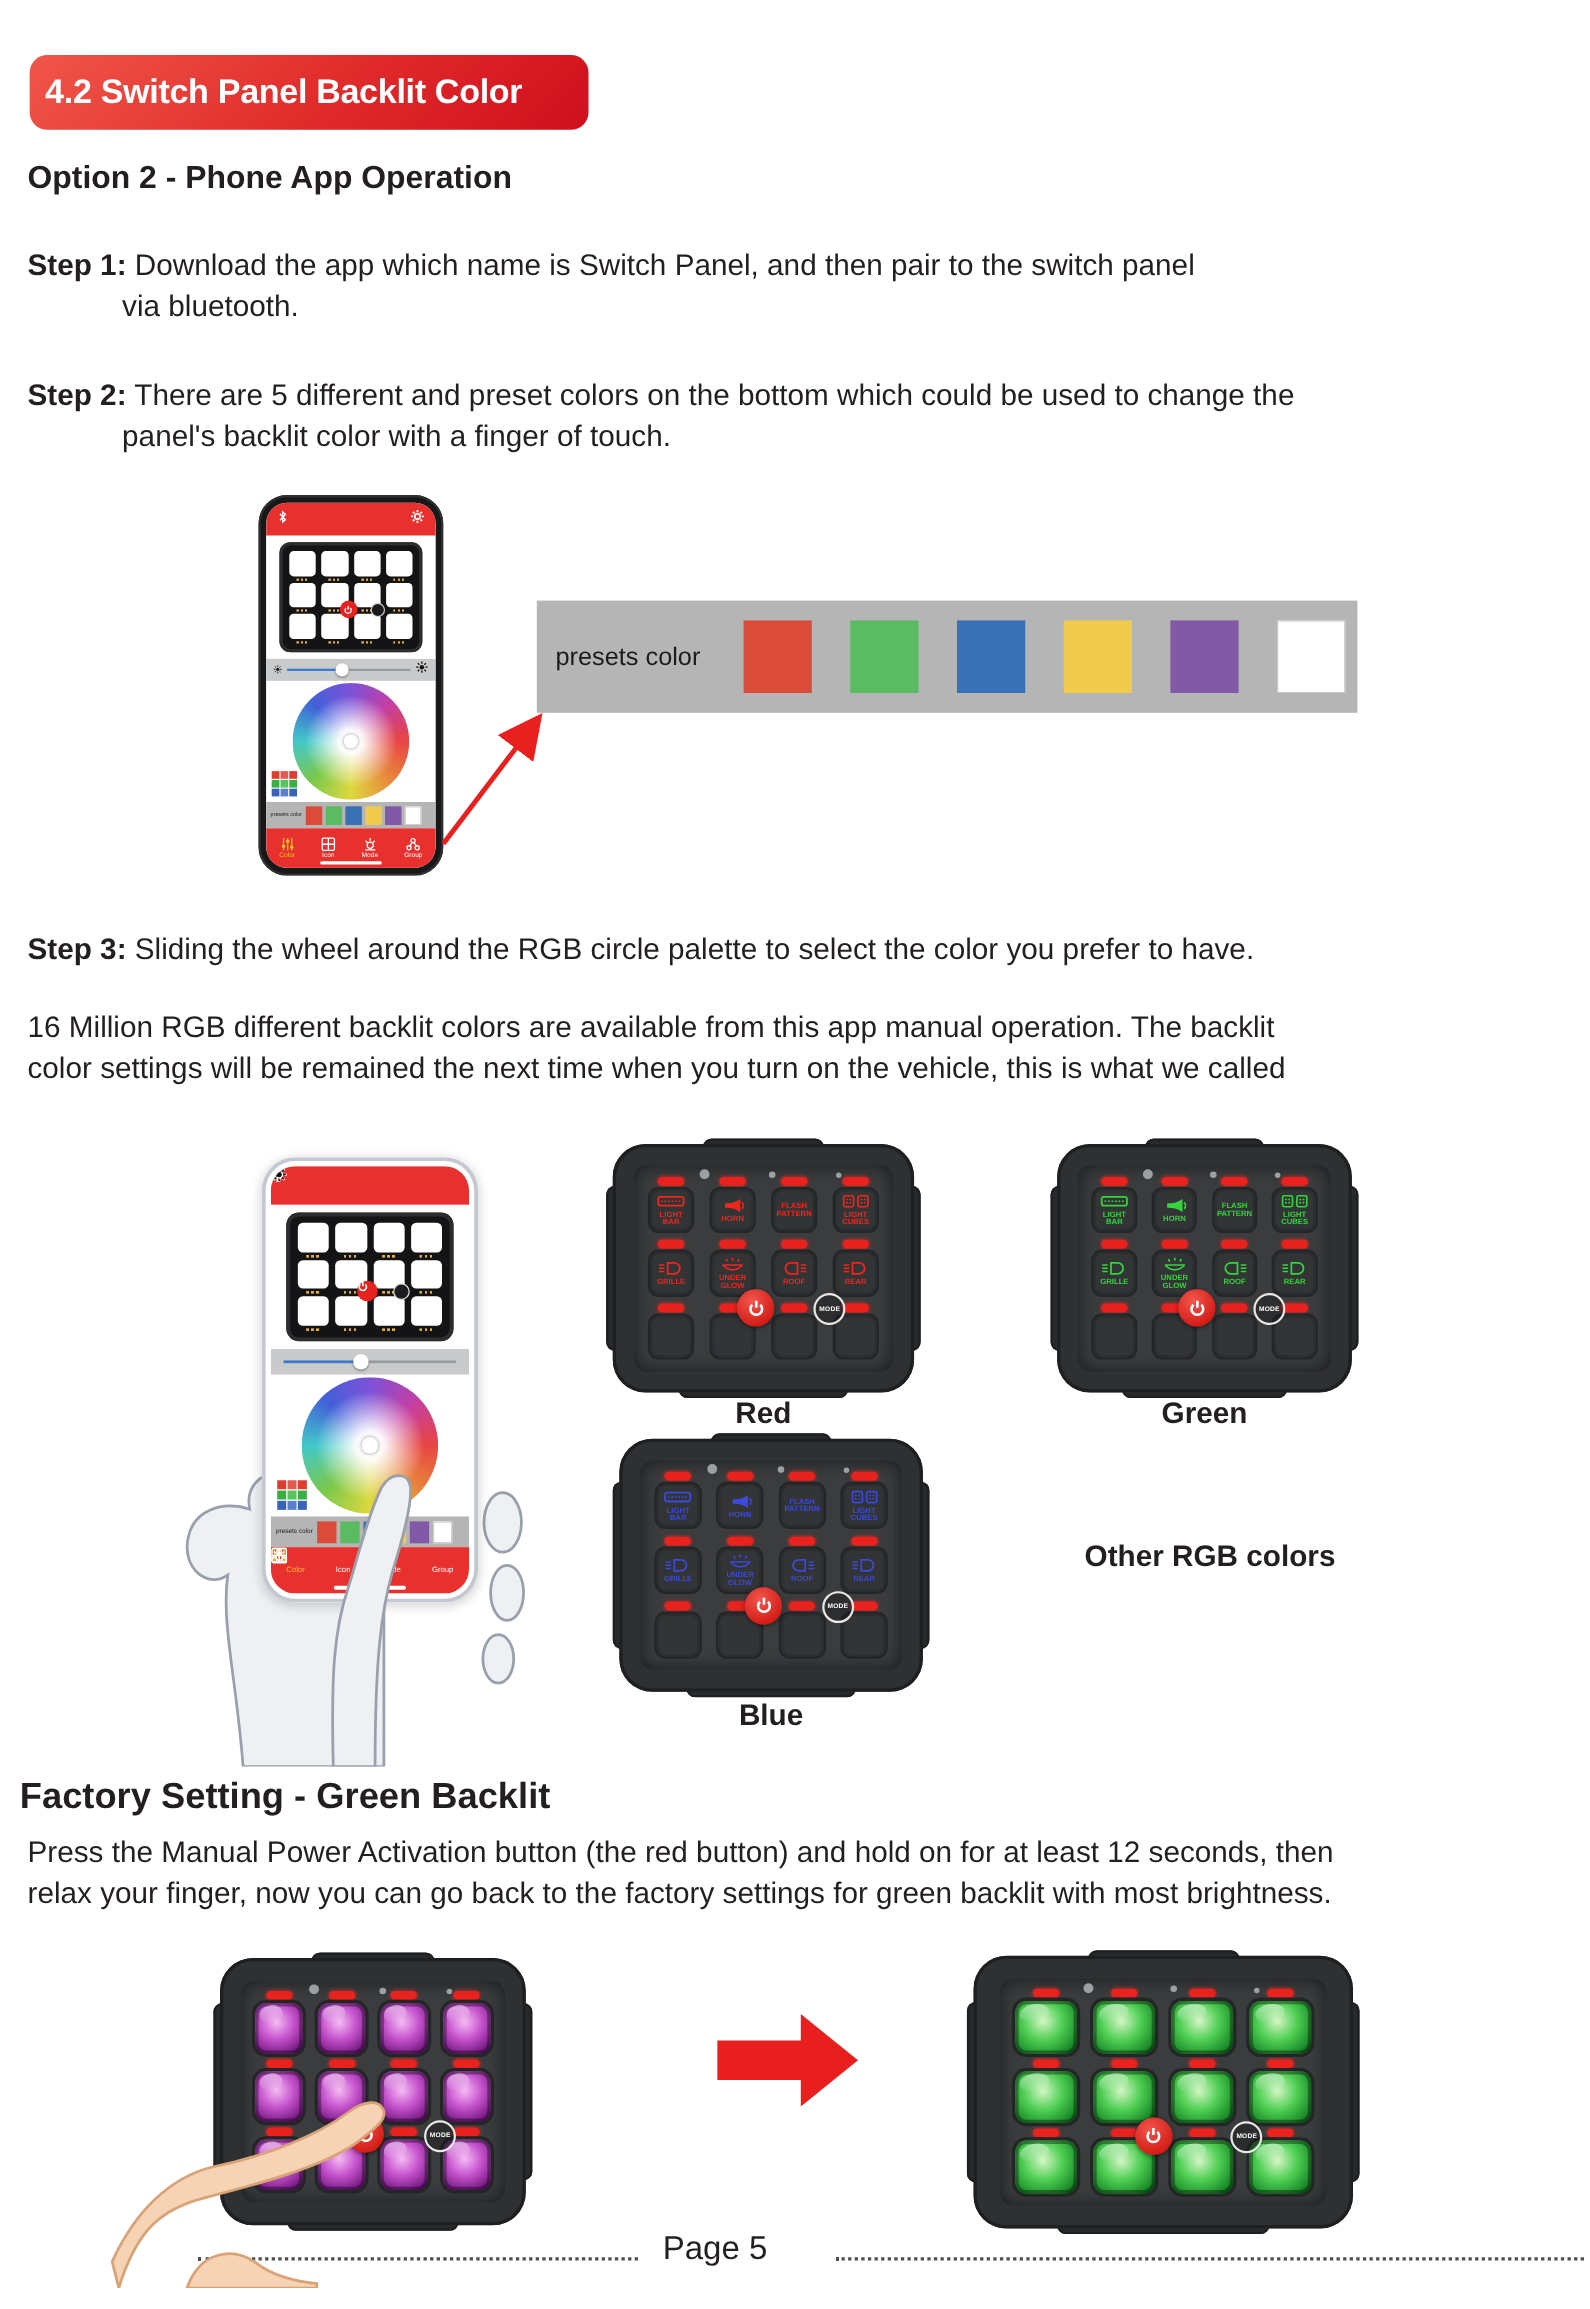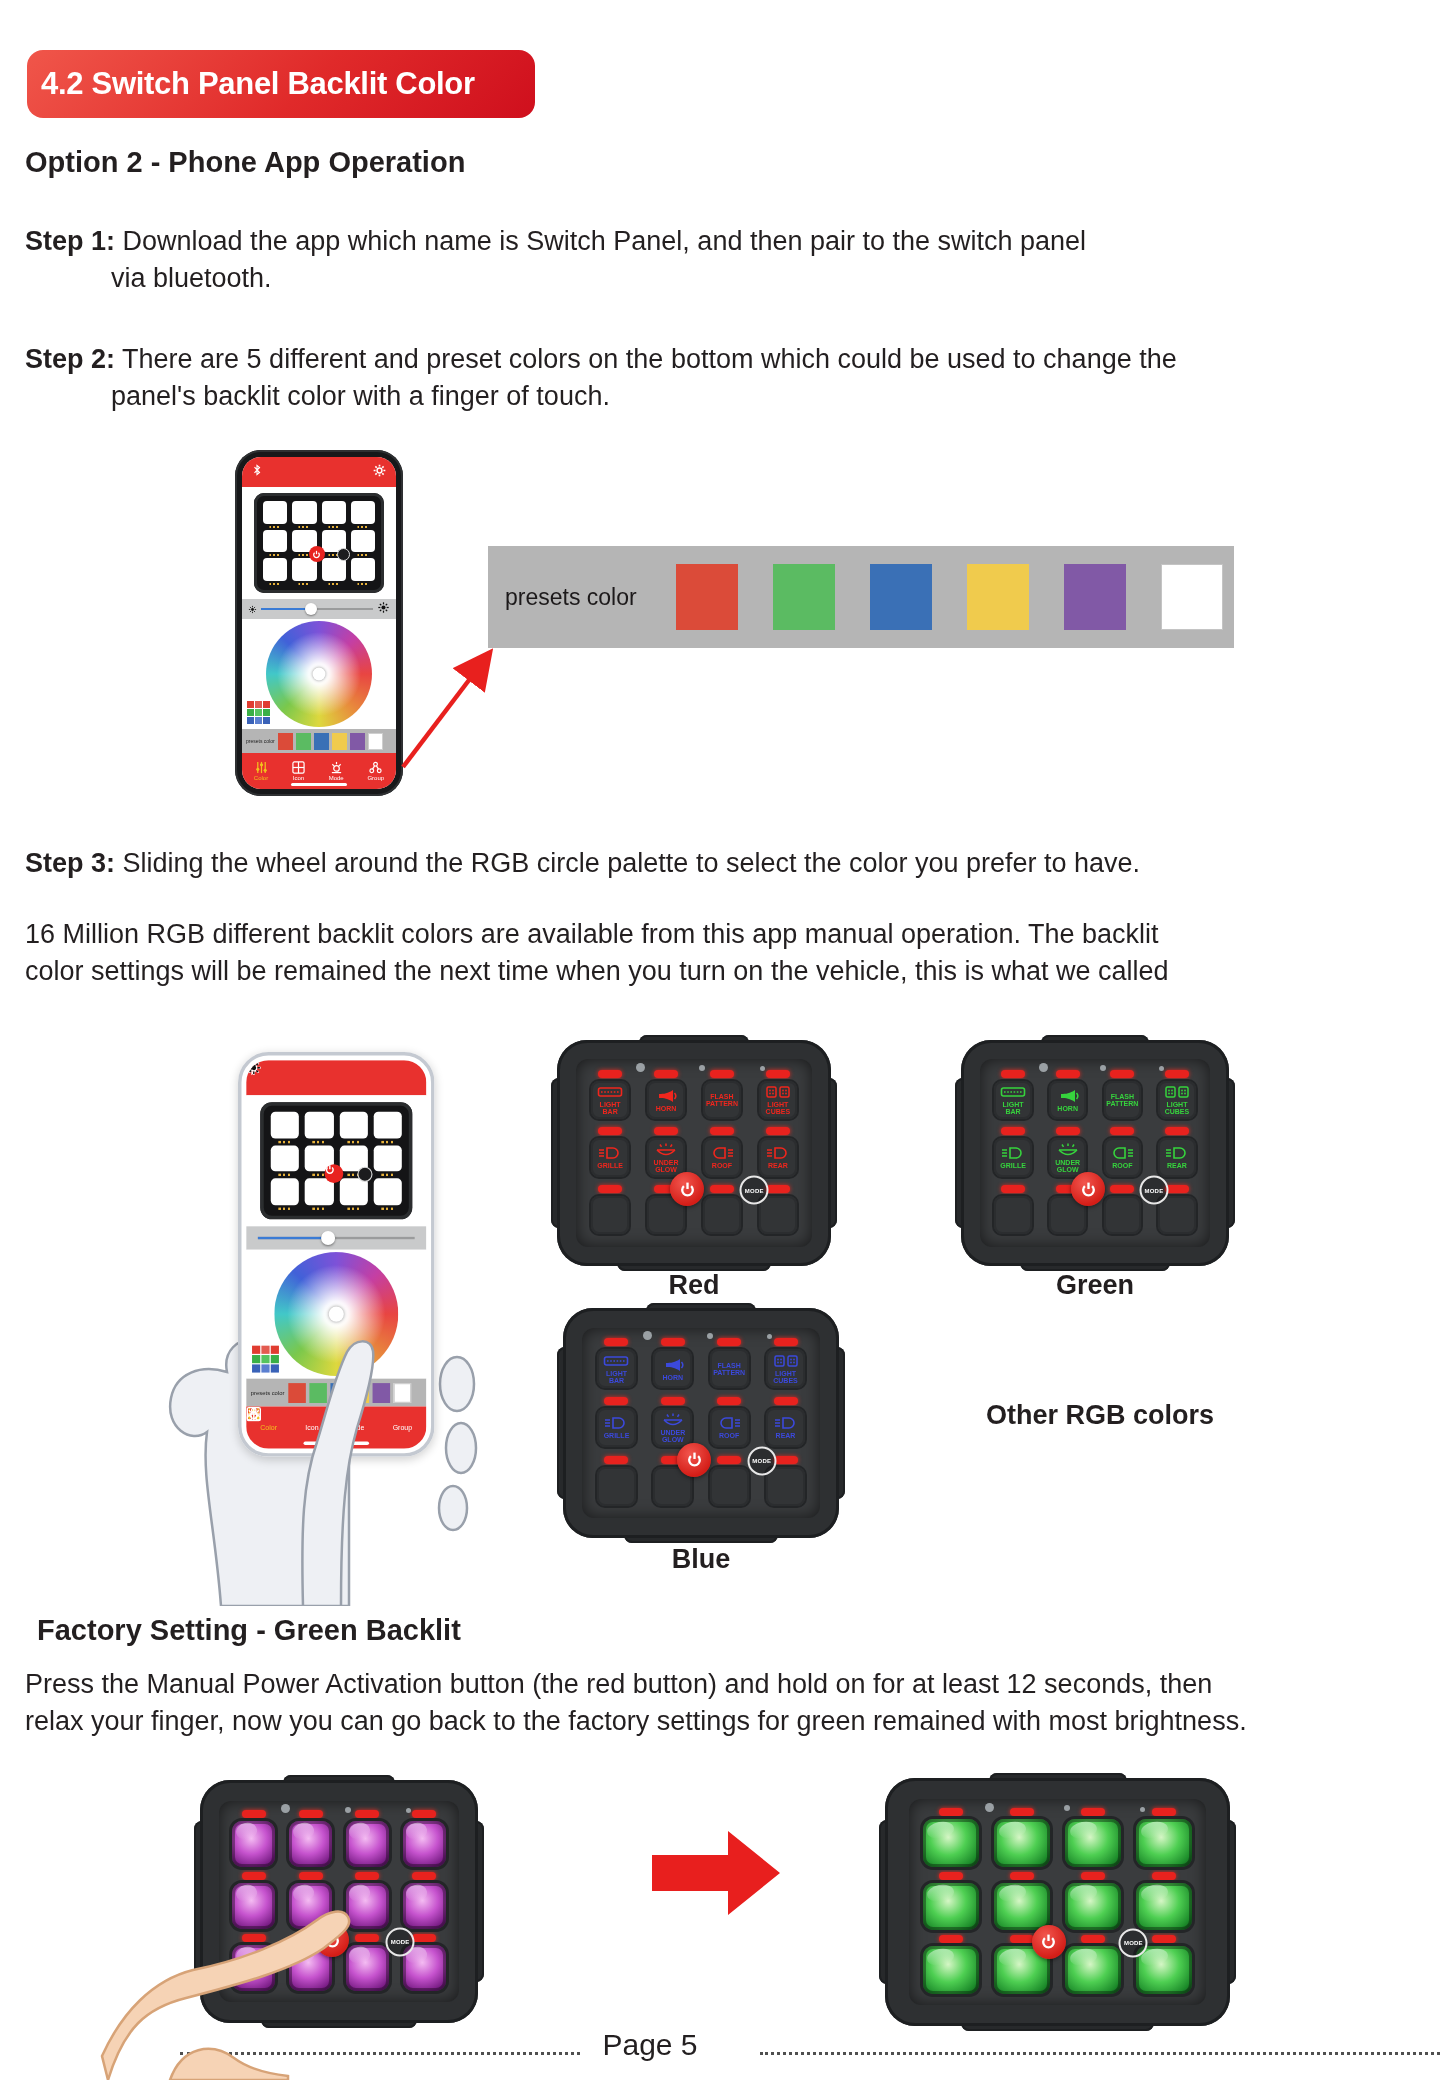--- a/index.html
+++ b/index.html
@@ -4,21 +4,21 @@
 <style>
   html,body{margin:0;padding:0;background:#fff;}
   .page{position:relative;width:1445px;height:2099px;background:#fff;overflow:hidden;
         font-family:"Liberation Sans",sans-serif;color:#231f20;}
   
   .badge{position:absolute;left:27px;top:50px;width:508px;height:68px;border-radius:16px;
          background:linear-gradient(135deg,#f0564a 0%,#e02a2a 55%,#cf0f1d 100%);
          display:flex;align-items:center;padding-left:14px;box-sizing:border-box;}
   .badge span{font-size:31px;font-weight:bold;color:#fff;letter-spacing:-0.3px;white-space:nowrap;}
   .h-opt{position:absolute;left:25px;top:146px;font-size:29px;font-weight:bold;}
-  .h-fact{position:absolute;left:37px;top:1614px;font-size:29px;font-weight:bold;}
+  .h-fact{position:absolute;left:18px;top:1614px;font-size:33px;font-weight:bold;}
   .step,.para{position:absolute;left:25px;font-size:27px;line-height:37px;}
   .step .lbl{font-weight:bold;}
   .step .cont{padding-left:86px;}
   .pos-step1{top:223px;} .pos-step2{top:341px;} .pos-step3{top:845px;}
   .pos-p16{top:916px;} .pos-pfact{top:1666px;}
   .fig-label{position:absolute;font-size:27px;font-weight:bold;text-align:center;}
   .lab-red{left:557px;top:1270px;width:274px;}
   .lab-green{left:961px;top:1270px;width:268px;}
   .lab-blue{left:563px;top:1544px;width:276px;}
   .lab-other{left:950px;top:1400px;width:300px;}
@@ -875,21 +875,21 @@
     </div>
 
   <div class="fig-label lab-red">Red</div>
   <div class="fig-label lab-green">Green</div>
   <div class="fig-label lab-blue">Blue</div>
   <div class="fig-label lab-other">Other RGB colors</div>
 
   <div class="h-fact">Factory Setting - Green Backlit</div>
   <div class="para pos-pfact">
     <div>Press the Manual Power Activation button (the red button) and hold on for at least 12 seconds, then</div>
-    <div>relax your finger, now you can go back to the factory settings for green remained with most brightness.</div>
+    <div>relax your finger, now you can go back to the factory settings for green backlit with most brightness.</div>
   </div>
 
   <div class="sp pos-sp-purple">
       <span class="ear l"></span>
       <span class="ear r"></span>
     <span class="notch t"></span>
       <span class="notch b"></span>
     <span class="body"></span>
     <span class="face">
         <span class="cell">

